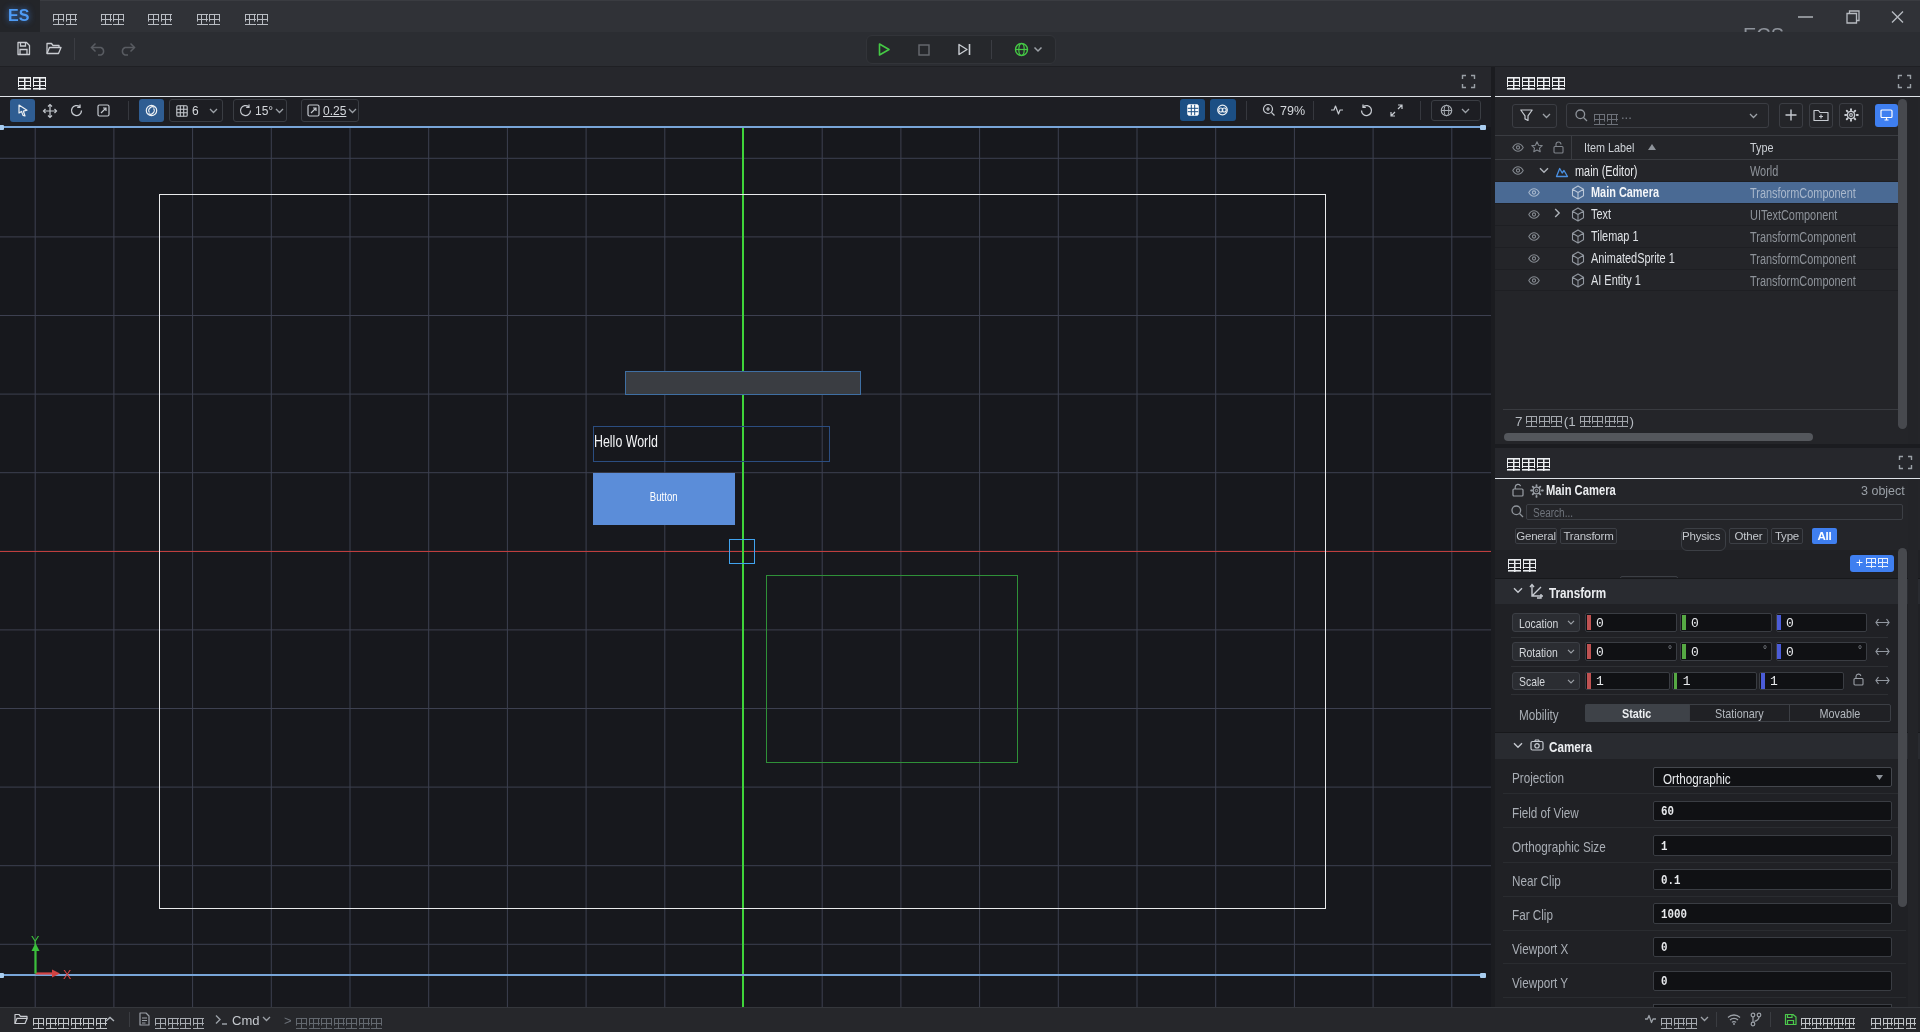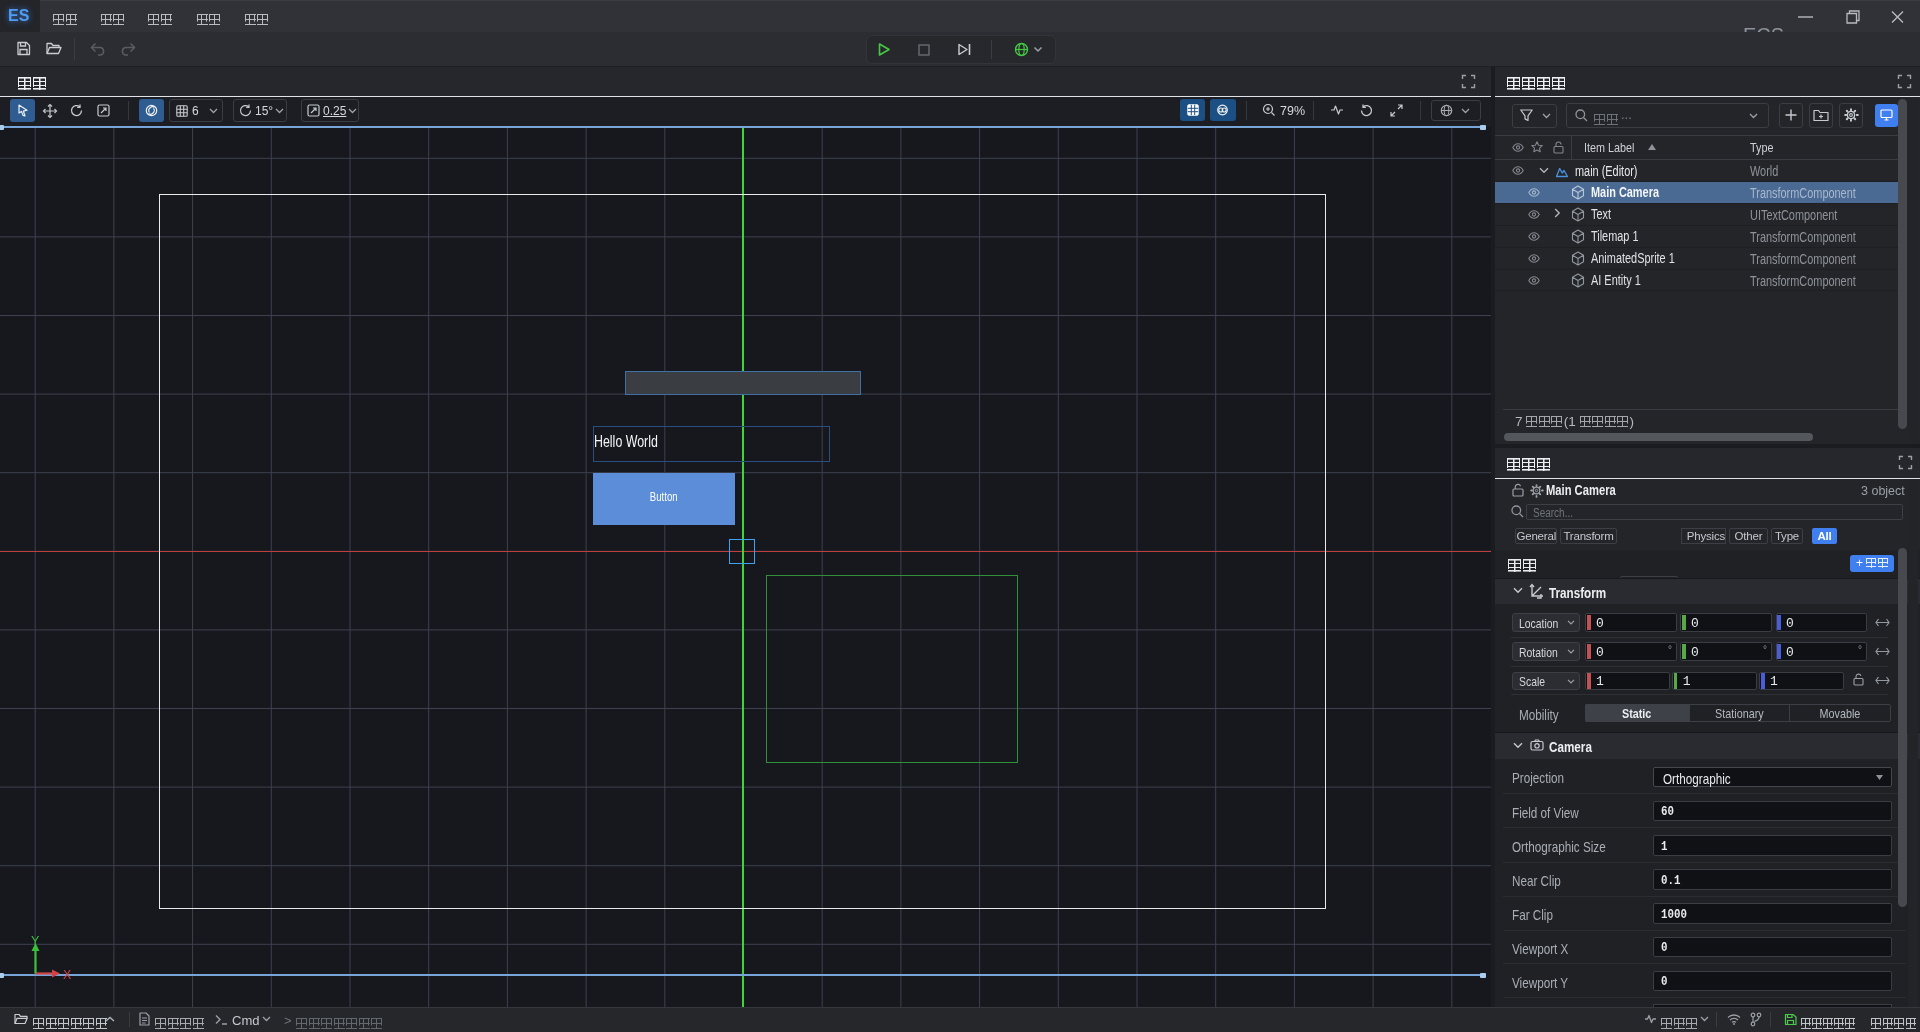--- a/index.html
+++ b/index.html
@@ -424,24 +424,24 @@
   <div class="tx" style="left:1861px;top:484px;font-size:12.5px;color:#9aa0a7;">3 object</div>
 
   <svg style="left:1511px;top:505px;" width="13" height="13" viewBox="0 0 13 13">
     <circle cx="5.3" cy="5.3" r="4.3" fill="none" stroke="#8f949b" stroke-width="1.3"></circle>
     <path d="M8.5 8.5l3.5 3.5" stroke="#8f949b" stroke-width="1.3"></path>
   </svg>
   <div class="ab" style="left:1525.5px;top:503.5px;width:377px;height:16.5px;border:1px solid #3c3f45;border-radius:2px;"></div>
   <div class="tx sx8" style="left:1533px;top:505.5px;font-size:12.5px;color:#6f747c;">Search...</div>
 
   <div id="tabs" style="position:absolute;font-size:11.5px;color:#c4c8cd;letter-spacing:-.2px;">
-    <div class="ab" style="left:1515px;top:528px;width:42px;height:16px;border:1px solid #3c3f45;border-radius:2px;text-align:right;line-height:15px;">General</div>
+    <div class="ab" style="left:1515px;top:528px;width:42px;height:16px;border:1px solid #3c3f45;border-radius:2px;text-align:center;line-height:15px;">General</div>
     <div class="ab" style="left:1560px;top:528px;width:57px;height:16px;border:1px solid #3c3f45;border-radius:2px;text-align:center;line-height:15px;">Transform</div>
     <div class="ab" style="left:1620px;top:528px;width:58px;height:16px;border:1px solid #3c3f45;border-radius:2px;text-align:center;line-height:15px;margin-top:48px;">Rendering</div>
-    <div class="ab" style="left:1681px;top:528px;width:45px;height:16px;border:1px solid #3c3f45;border-radius:0;text-align:right;line-height:15px;">Physics</div>
+    <div class="ab" style="left:1681px;top:528px;width:45px;height:23px;border:1px solid #3c3f45;border-radius:6px;text-align:left;line-height:15px;">Physics</div>
     <div class="ab" style="left:1729px;top:528px;width:39px;height:16px;border:1px solid #3c3f45;border-radius:2px;text-align:center;line-height:15px;">Other</div>
     <div class="ab" style="left:1771px;top:528px;width:32px;height:16px;border:1px solid #3c3f45;border-radius:2px;text-align:center;line-height:15px;">Type</div>
     <div class="ab" style="left:1812px;top:528px;width:25px;height:16px;background:#3f7ff0;border-radius:2px;text-align:center;line-height:16px;color:#fff;font-weight:bold;">All</div>
   </div>
 
   <div class="ab" style="left:1508px;top:557px;--c:#e8eaed;"><span class="cj b"></span><span class="cj b"></span></div>
   <div class="ab" style="left:1850px;top:554.5px;width:44px;height:17.5px;background:#3f7ff0;border-radius:3px;color:#fff;font-size:12px;text-align:center;line-height:17px;">+ <span class="cj" style="--c:#fff;width:10px;height:10px;"></span><span class="cj" style="--c:#fff;width:10px;height:10px;margin-right:0;"></span></div>
 
   <div class="ab" style="left:1495px;top:578.3px;width:425px;height:26px;background:#292b30;border-top:1px solid #17181b;"></div>
   <svg style="left:1513px;top:587px;" width="10" height="7" viewBox="0 0 10 7">

